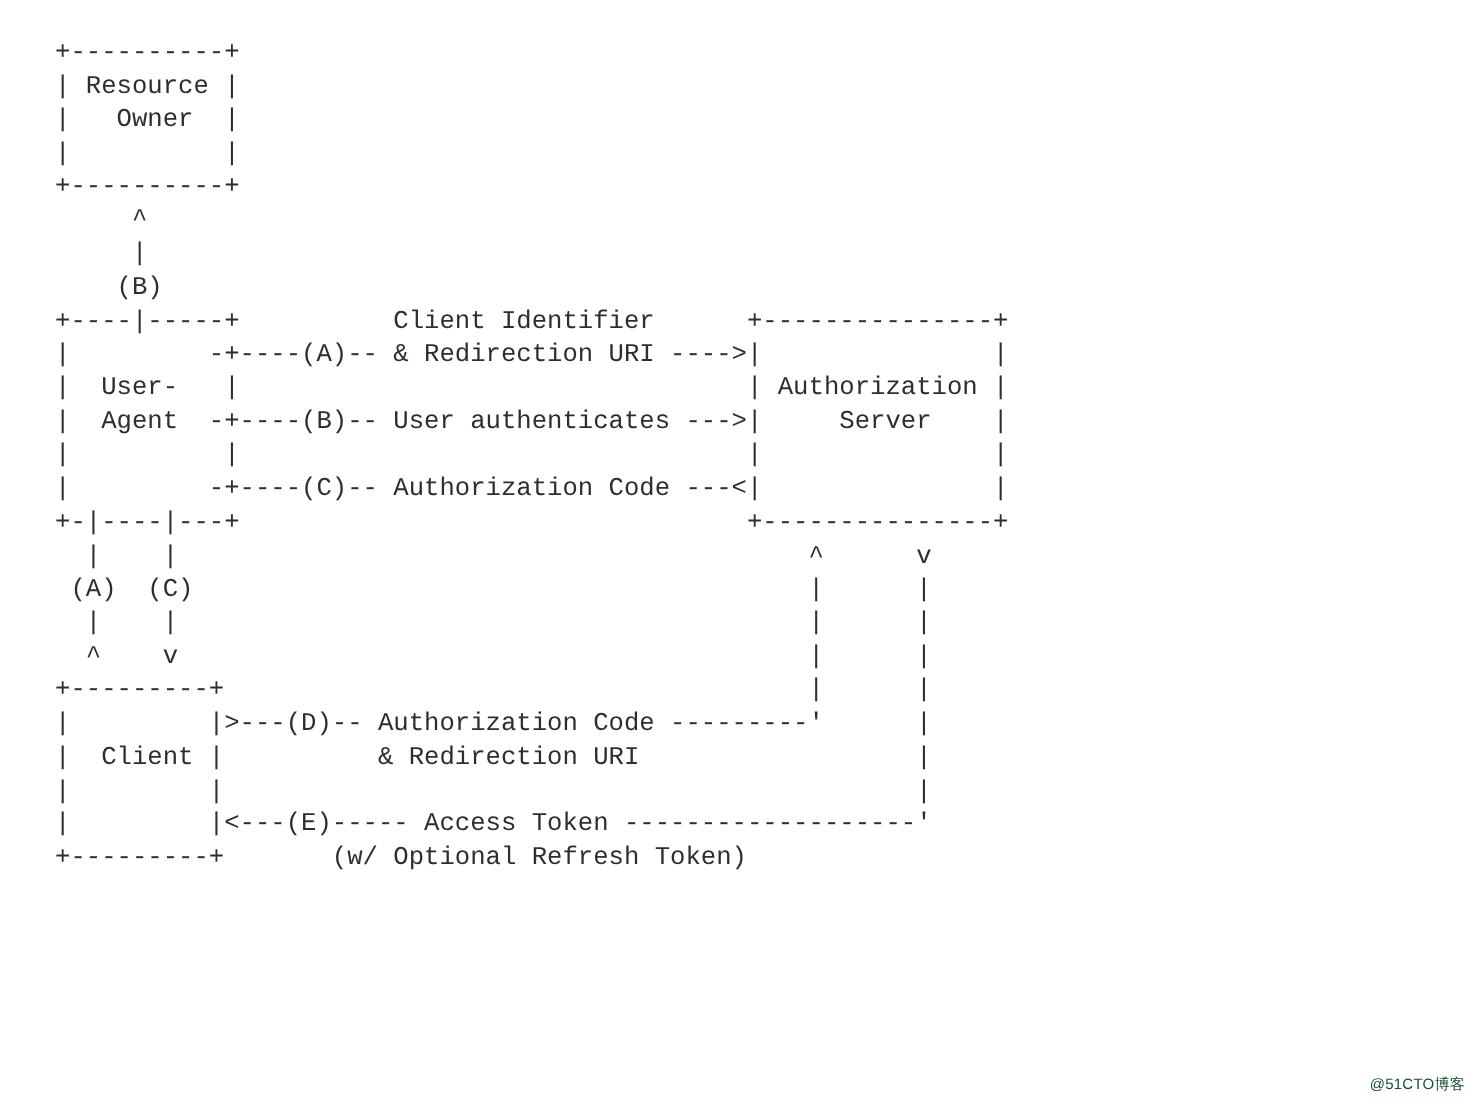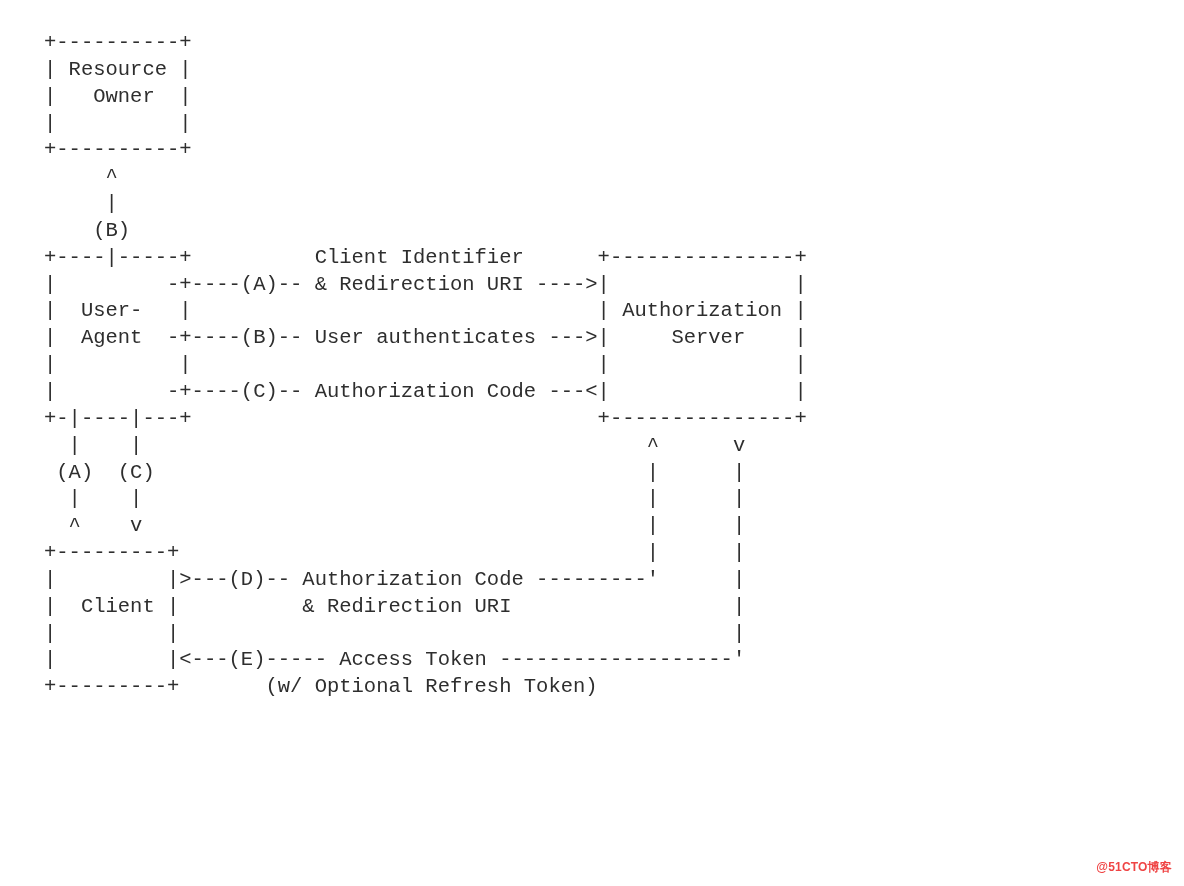--- a/index.html
+++ b/index.html
@@ -18,23 +18,22 @@
     color: #2e2e2e;
     margin: 0;
     padding: 30px 0 0 44px;
   }
   .watermark {
     position: absolute;
     right: 12px;
     bottom: 10px;
     font-family: Arial, sans-serif;
     font-size: 12px;
-    color: #ef4444;
+    color: #14532d;
     letter-spacing: 0.2px;
-    font-weight: bold;
   }
 </style>
 </head>
 <body>
 
 <pre class="diagram">+----------+
 | Resource |
 |   Owner  |
 |          |
 +----------+

